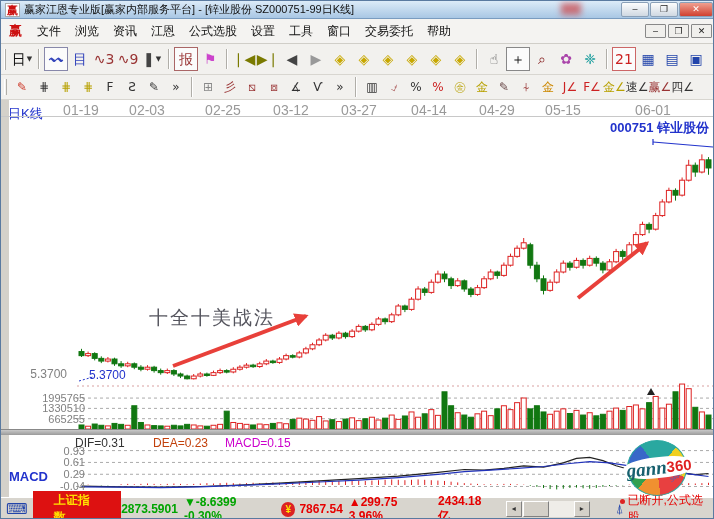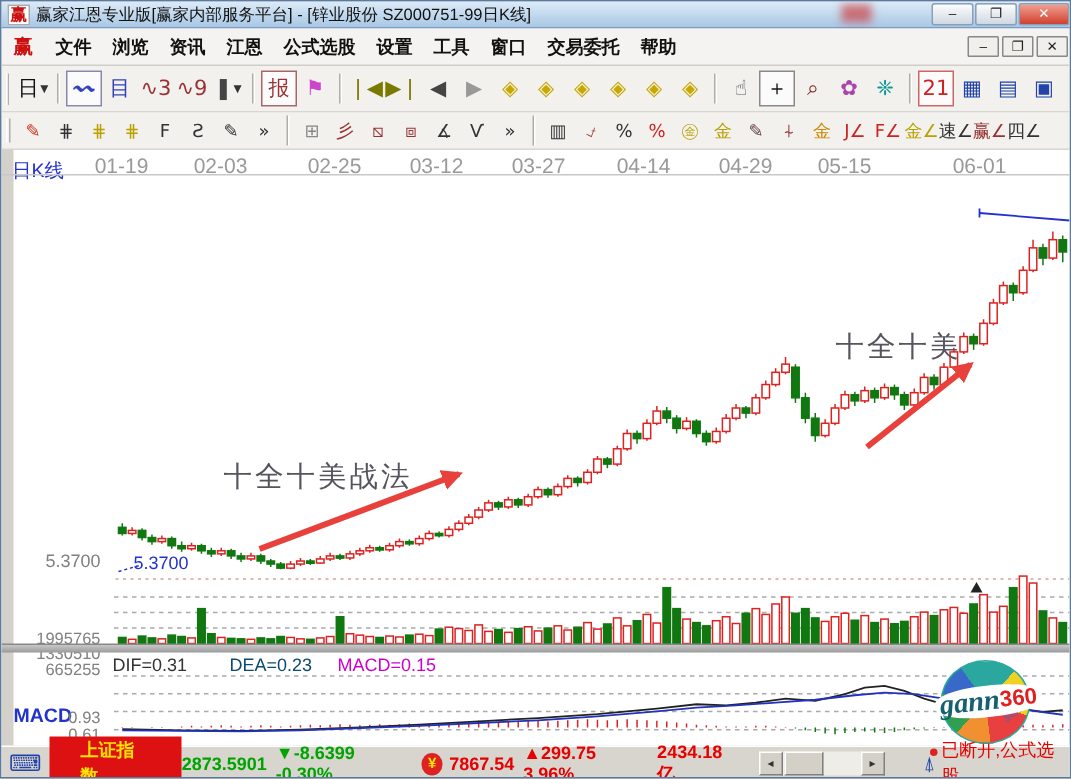--- a/index.html
+++ b/index.html
@@ -14,21 +14,21 @@
     padding:0 1px;margin-right:4px;line-height:12px;}
   .tb-btns{position:absolute;right:2px;top:1px;display:flex;gap:1px;}
   .tb-btn{width:28px;height:15px;font-size:9px;line-height:13px;text-align:center;color:#222;
     background:linear-gradient(#fdfdfd,#cfd8e2);border:1px solid #8aa0b8;border-radius:2px;}
   .tb-btn.close{background:linear-gradient(#f0a090,#d04030);color:#fff;width:34px;}
   .blur-blob{position:absolute;top:2px;width:20px;height:12px;background:rgba(205,40,40,.6);filter:blur(3px);}
   
   #menubar{position:absolute;left:0;top:18px;width:714px;height:25px;background:#f4f3f1;
     border-bottom:1px solid #d0cec8;display:flex;align-items:center;font-size:12px;color:#111;}
   #menu-icon{color:#cc1111;font-weight:bold;margin:0 8px 0 8px;font-size:13px;}
-  .menu-item{padding:2px 7px;cursor:default;font-weight:bold;}
+  .menu-item{padding:2px 7px;cursor:default;}
   .mdi-btns{position:absolute;right:3px;top:5px;display:flex;gap:2px;}
   .mdi-btn{width:21px;height:14px;font-size:9px;line-height:12px;text-align:center;
     background:#f0efec;border:1px solid #888;border-radius:1px;color:#222;}
   
   .toolbar{position:absolute;left:0;width:714px;background:#f2f1ee;display:flex;align-items:center;
     border-bottom:1px solid #d8d6d0;}
   #toolbar1{top:43px;height:31px;}
   #toolbar2{top:74px;height:25px;}
   .grip{width:3px;height:70%;border-left:1px solid #fff;border-right:1px solid #b0aea8;margin:0 4px 0 3px;}
   .tool{display:flex;align-items:center;justify-content:center;min-width:24px;height:24px;
@@ -41,24 +41,24 @@
     border-left:8px solid #d4d1ca;border-right:2px solid #d4d1ca;}
   #chart{position:absolute;left:-8px;top:0;width:714px;height:397px;}
   #chart svg{position:absolute;left:0;top:0;}
   .ov{position:absolute;white-space:nowrap;}
   #panel-label{left:7px;top:5px;color:#2233cc;font-size:13px;}
   .datelbl{top:2px;color:#999;font-size:14px;transform:translateX(-50%);}
   #date-row-line{position:absolute;left:0;top:16px;width:714px;border-bottom:1px solid #c8c8c8;}
   #stock-label{right:6px;top:19px;color:#2233cc;font-size:13px;font-weight:bold;}
   #price-scale{left:6px;top:267px;width:60px;text-align:right;color:#808080;font-size:12px;}
   #price-marker{left:88px;top:268px;color:#2233cc;font-size:12px;}
-  .vol-lbl,.macd-lbl{width:64px;text-align:right;color:#808080;font-size:11px;left:2px;margin-top:28px;}
+  .vol-lbl,.macd-lbl{width:64px;text-align:right;color:#808080;font-size:11px;left:20px;}
   #macd-panel-label{left:8px;top:337px;color:#2233cc;font-size:13px;font-weight:bold;margin-top:32px;}
   #dif-label{left:74px;top:336px;color:#333;font-size:12px;}
-  #dea-label{left:152px;top:336px;color:#0c4a6e;font-size:12px;}
+  #dea-label{left:152px;top:336px;color:#c2410c;font-size:12px;}
   #macd-label{left:224px;top:336px;color:#cc00cc;font-size:12px;}
   .anno{color:#55555e;font-size:19px;letter-spacing:2px;}
   #anno1{left:148px;top:205px;}
   #anno2{left:556px;top:118px;}
   #sepband{position:absolute;left:0;top:329px;width:714px;height:6px;
     background:linear-gradient(#c8c8c8,#9a9a9a);border-top:1px solid #888;}
   
   #logo{position:absolute;left:626px;top:340px;width:64px;height:56px;z-index:5;}
   #logo .disc{position:absolute;left:0;top:0;width:60px;height:56px;border-radius:50%;
     background:conic-gradient(#2aa8a0 0 12%,#f0d020 12% 30%,#e84040 30% 48%,#f09030 48% 62%,#30a050 62% 78%,#3868c8 78% 90%,#2aa8a0 90% 100%);
@@ -720,40 +720,40 @@
           <div class="ov datelbl" style="left: 80px;">01-19</div>
           <div class="ov datelbl" style="left: 146px;">02-03</div>
           <div class="ov datelbl" style="left: 222px;">02-25</div>
           <div class="ov datelbl" style="left: 290px;">03-12</div>
           <div class="ov datelbl" style="left: 358px;">03-27</div>
           <div class="ov datelbl" style="left: 428px;">04-14</div>
           <div class="ov datelbl" style="left: 496px;">04-29</div>
           <div class="ov datelbl" style="left: 562px;">05-15</div>
           <div class="ov datelbl" style="left: 652px;">06-01</div>
         </div>
+      <div class="ov" id="stock-label">000751  锌业股份</div>
       <div class="ov" id="price-scale">5.3700</div>
       <div class="ov" id="price-marker">5.3700</div>
       <div id="vol-labels">
           <div class="ov vol-lbl" style="top: 292.066px;">1995765</div>
           <div class="ov vol-lbl" style="top: 302.377px;">1330510</div>
           <div class="ov vol-lbl" style="top: 312.689px;">665255</div>
         </div>
       <div id="sepband"></div>
       <div class="ov" id="macd-panel-label">MACD</div>
       <div class="ov" id="dif-label">DIF=0.31</div>
       <div class="ov" id="dea-label">DEA=0.23</div>
       <div class="ov" id="macd-label">MACD=0.15</div>
       <div id="macd-scale-labels">
           <div class="ov macd-lbl" style="top: 344.59px;">0.93</div>
           <div class="ov macd-lbl" style="top: 356.43px;">0.61</div>
           <div class="ov macd-lbl" style="top: 368.27px;">0.29</div>
           <div class="ov macd-lbl" style="top: 380.48px;">-0.04</div>
         </div>
       <div class="ov anno" id="anno1">十全十美战法</div>
-      <div class="ov anno" id="anno2">十全十美</div>
       <div id="logo">
         <div class="disc"></div>
         <div class="digits">34567890</div>
         <div class="band">
           <span class="gann">gann</span>
             <span class="n360">360</span>
         </div>
       </div>
     </div>
   </div>

